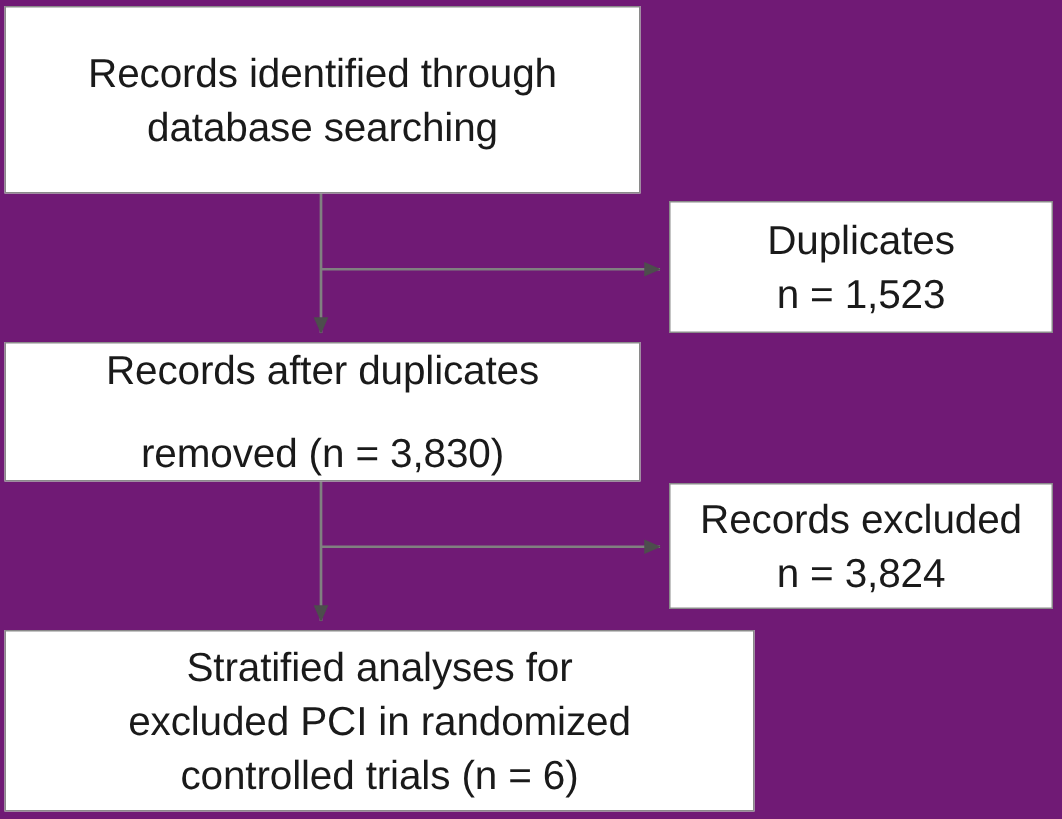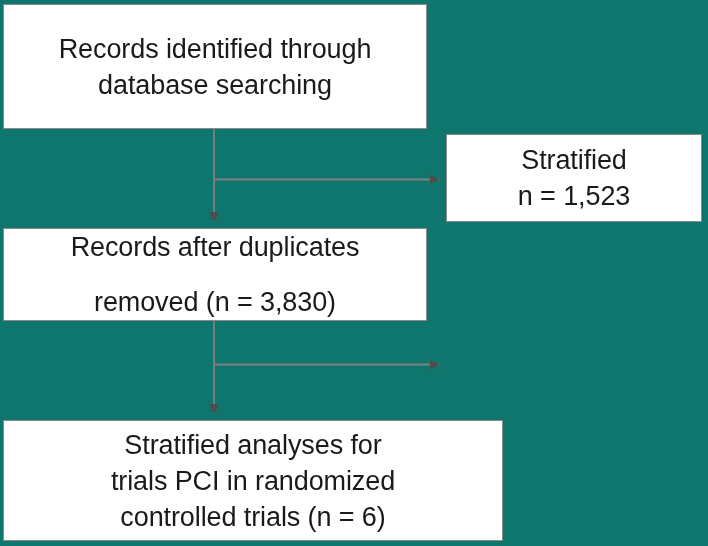--- a/index.html
+++ b/index.html
@@ -8,21 +8,21 @@
     background: #ffffff;
   }
   body {
     font-family: "Liberation Sans", sans-serif;
     -webkit-font-smoothing: antialiased;
   }
   #flow-canvas {
     position: relative;
     width: 708px;
     height: 546px;
-    background: #0f766e;
+    background: #701a75;
     overflow: hidden;
   }
   .flow-box {
     position: absolute;
     box-sizing: border-box;
     border: 1.6px solid #8a8a8a;
     background: #ffffff;
     display: flex;
     flex-direction: column;
     align-items: center;
@@ -80,29 +80,33 @@
 
     <line x1="214" y1="364.5" x2="440" y2="364.5" stroke="#808080" stroke-width="1.8" marker-end="url(#arrow-right)"></line>
   </svg>
 
   <div class="flow-box" id="box-identified">
     <span class="ln">Records identified through</span>
     <span class="ln">database searching</span>
   </div>
 
   <div class="flow-box" id="box-duplicates">
-    <span class="ln">Stratified</span>
+    <span class="ln">Duplicates</span>
     <span class="ln">n = 1,523</span>
   </div>
 
   <div class="flow-box" id="box-afterdup">
     <span class="ln">Records after duplicates</span>
     <span class="ln">removed (n = 3,830)</span>
   </div>
 
+  <div class="flow-box" id="box-excluded">
+    <span class="ln">Records excluded</span>
+    <span class="ln">n = 3,824</span>
+  </div>
 
   <div class="flow-box" id="box-included">
     <span class="ln">Stratified analyses for</span>
-    <span class="ln">trials PCI in randomized</span>
+    <span class="ln">excluded PCI in randomized</span>
     <span class="ln">controlled trials (n = 6)</span>
   </div>
 
 </div>
 
 </body></html>

